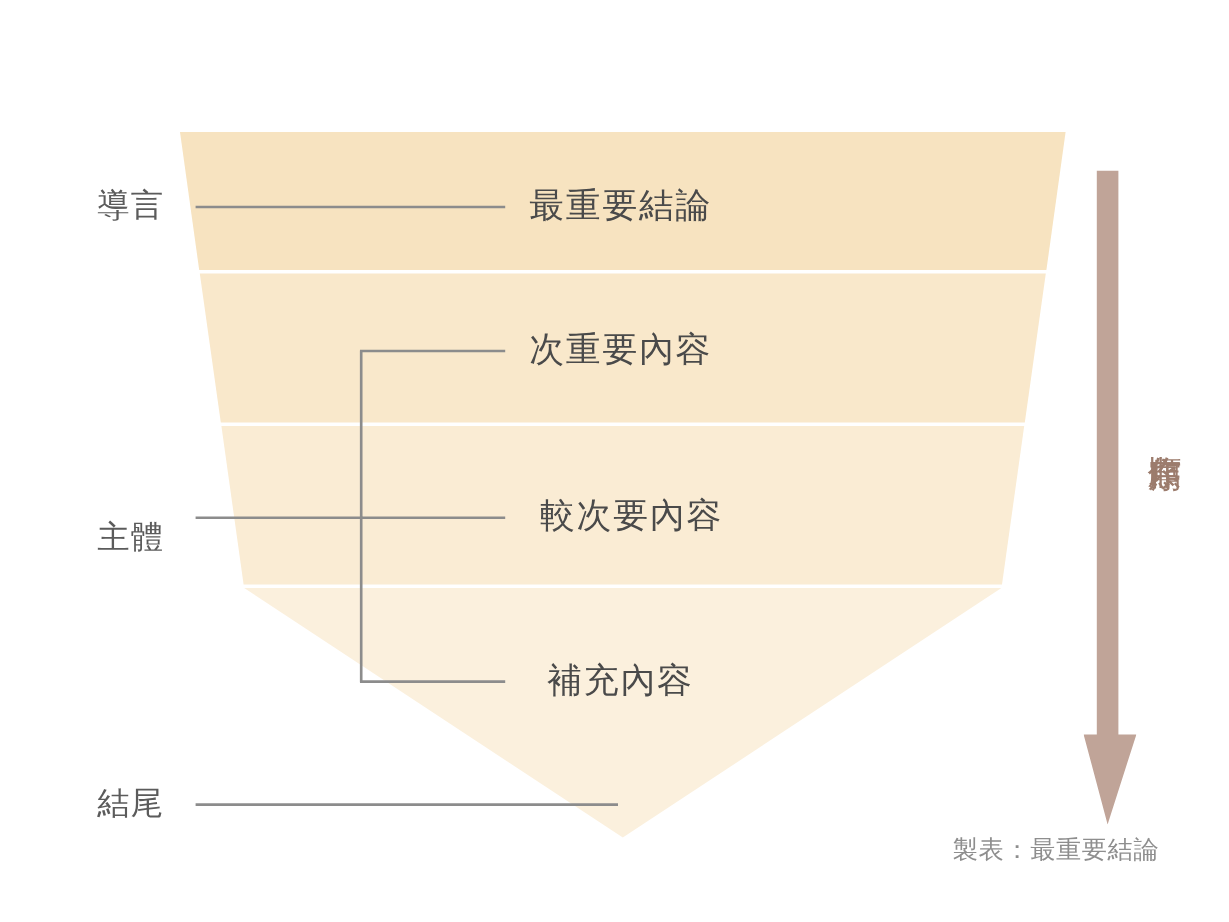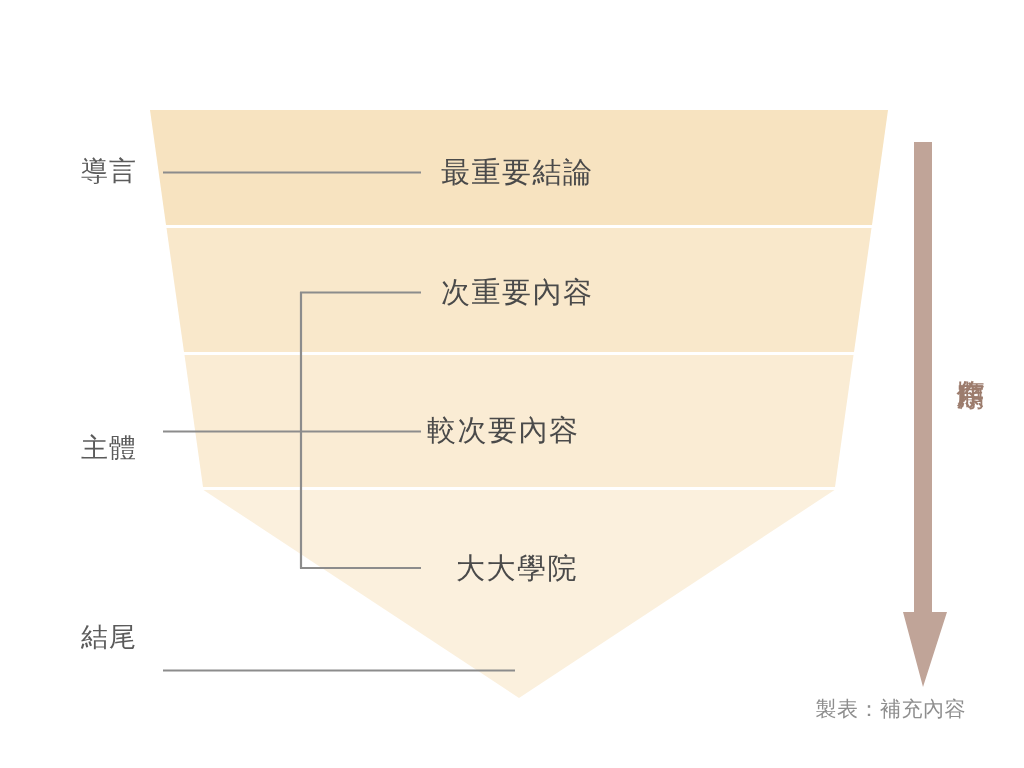--- a/index.html
+++ b/index.html
@@ -118,33 +118,33 @@
 
     <line x1="163" y1="431.5" x2="302" y2="431.5" stroke="#8c8c8c" stroke-width="2.2" stroke-linecap="butt"></line>
 
     <line x1="163" y1="670.5" x2="515" y2="670.5" stroke="#8c8c8c" stroke-width="2.2" stroke-linecap="butt"></line>
   </svg>
 
   <div class="stage-label" style="left:81px; top:158px;">導言</div>
 
   <div class="stage-label" style="left:81px; top:435px;">主體</div>
 
-  <div class="stage-label" style="left:81px; top:624px;">結尾</div>
+  <div class="stage-label" style="left:81px; top:656px;">結尾</div>
 
   <div class="band-label" style="left:441px; top:278px;">次重要內容</div>
 
   <div class="band-label" style="left:441px; top:158px;">最重要結論</div>
 
-  <div class="band-label" style="left:427px; top:416px;font-family:Liberation Serif, serif;">較次要內容</div>
+  <div class="band-label" style="left:450px; top:416px;font-family:Liberation Serif, serif;">較次要內容</div>
 
-  <div class="band-label" style="left:456px; top:554px;">大大學院</div>
+  <div class="band-label" style="left:456px; top:554px;">補充內容</div>
 
   <div id="arrow-wrap">
     <svg id="arrow-svg" viewBox="0 0 44 545" preserveAspectRatio="none">
       <polygon points="11,0 29,0 29,470 44,470 20,545 0,470 11,470" fill="#c0a498"></polygon>
     </svg>
   </div>
 
   <div id="arrow-label">寫作順序</div>
 
-  <div id="credit">製表：補充內容</div>
+  <div id="credit">製表：最重要結論</div>
 
 </div>
 
 </body></html>

